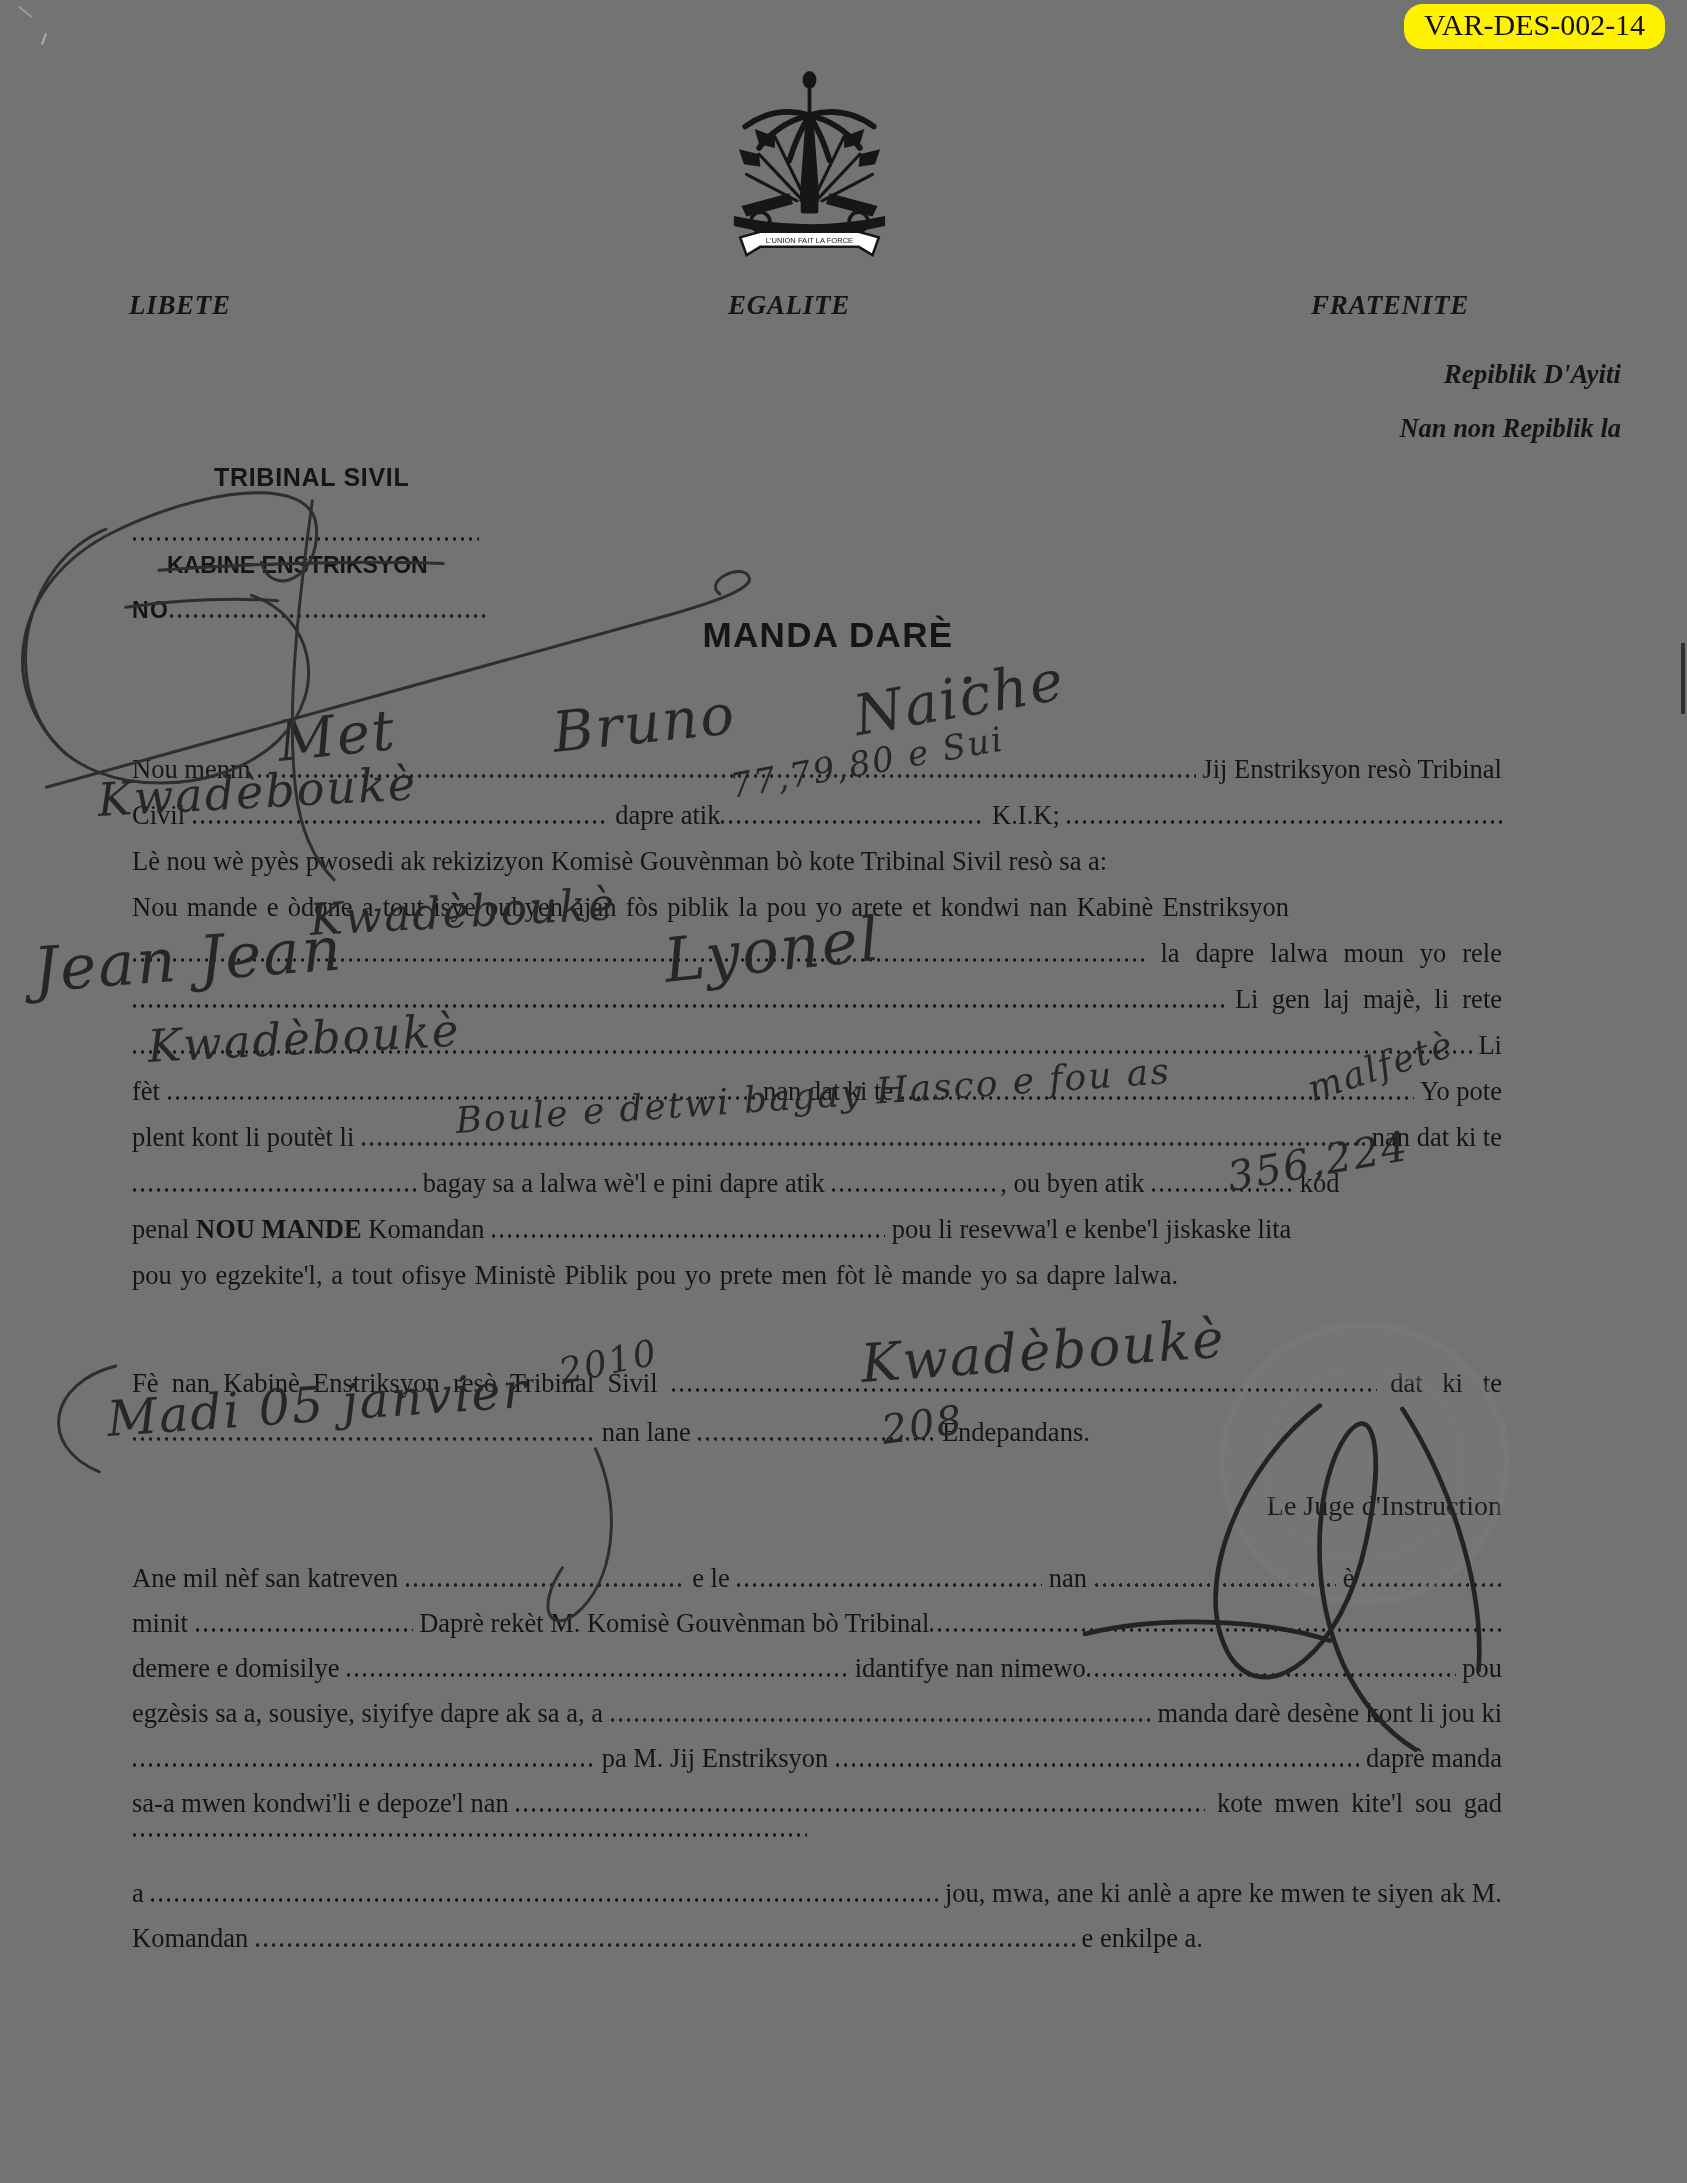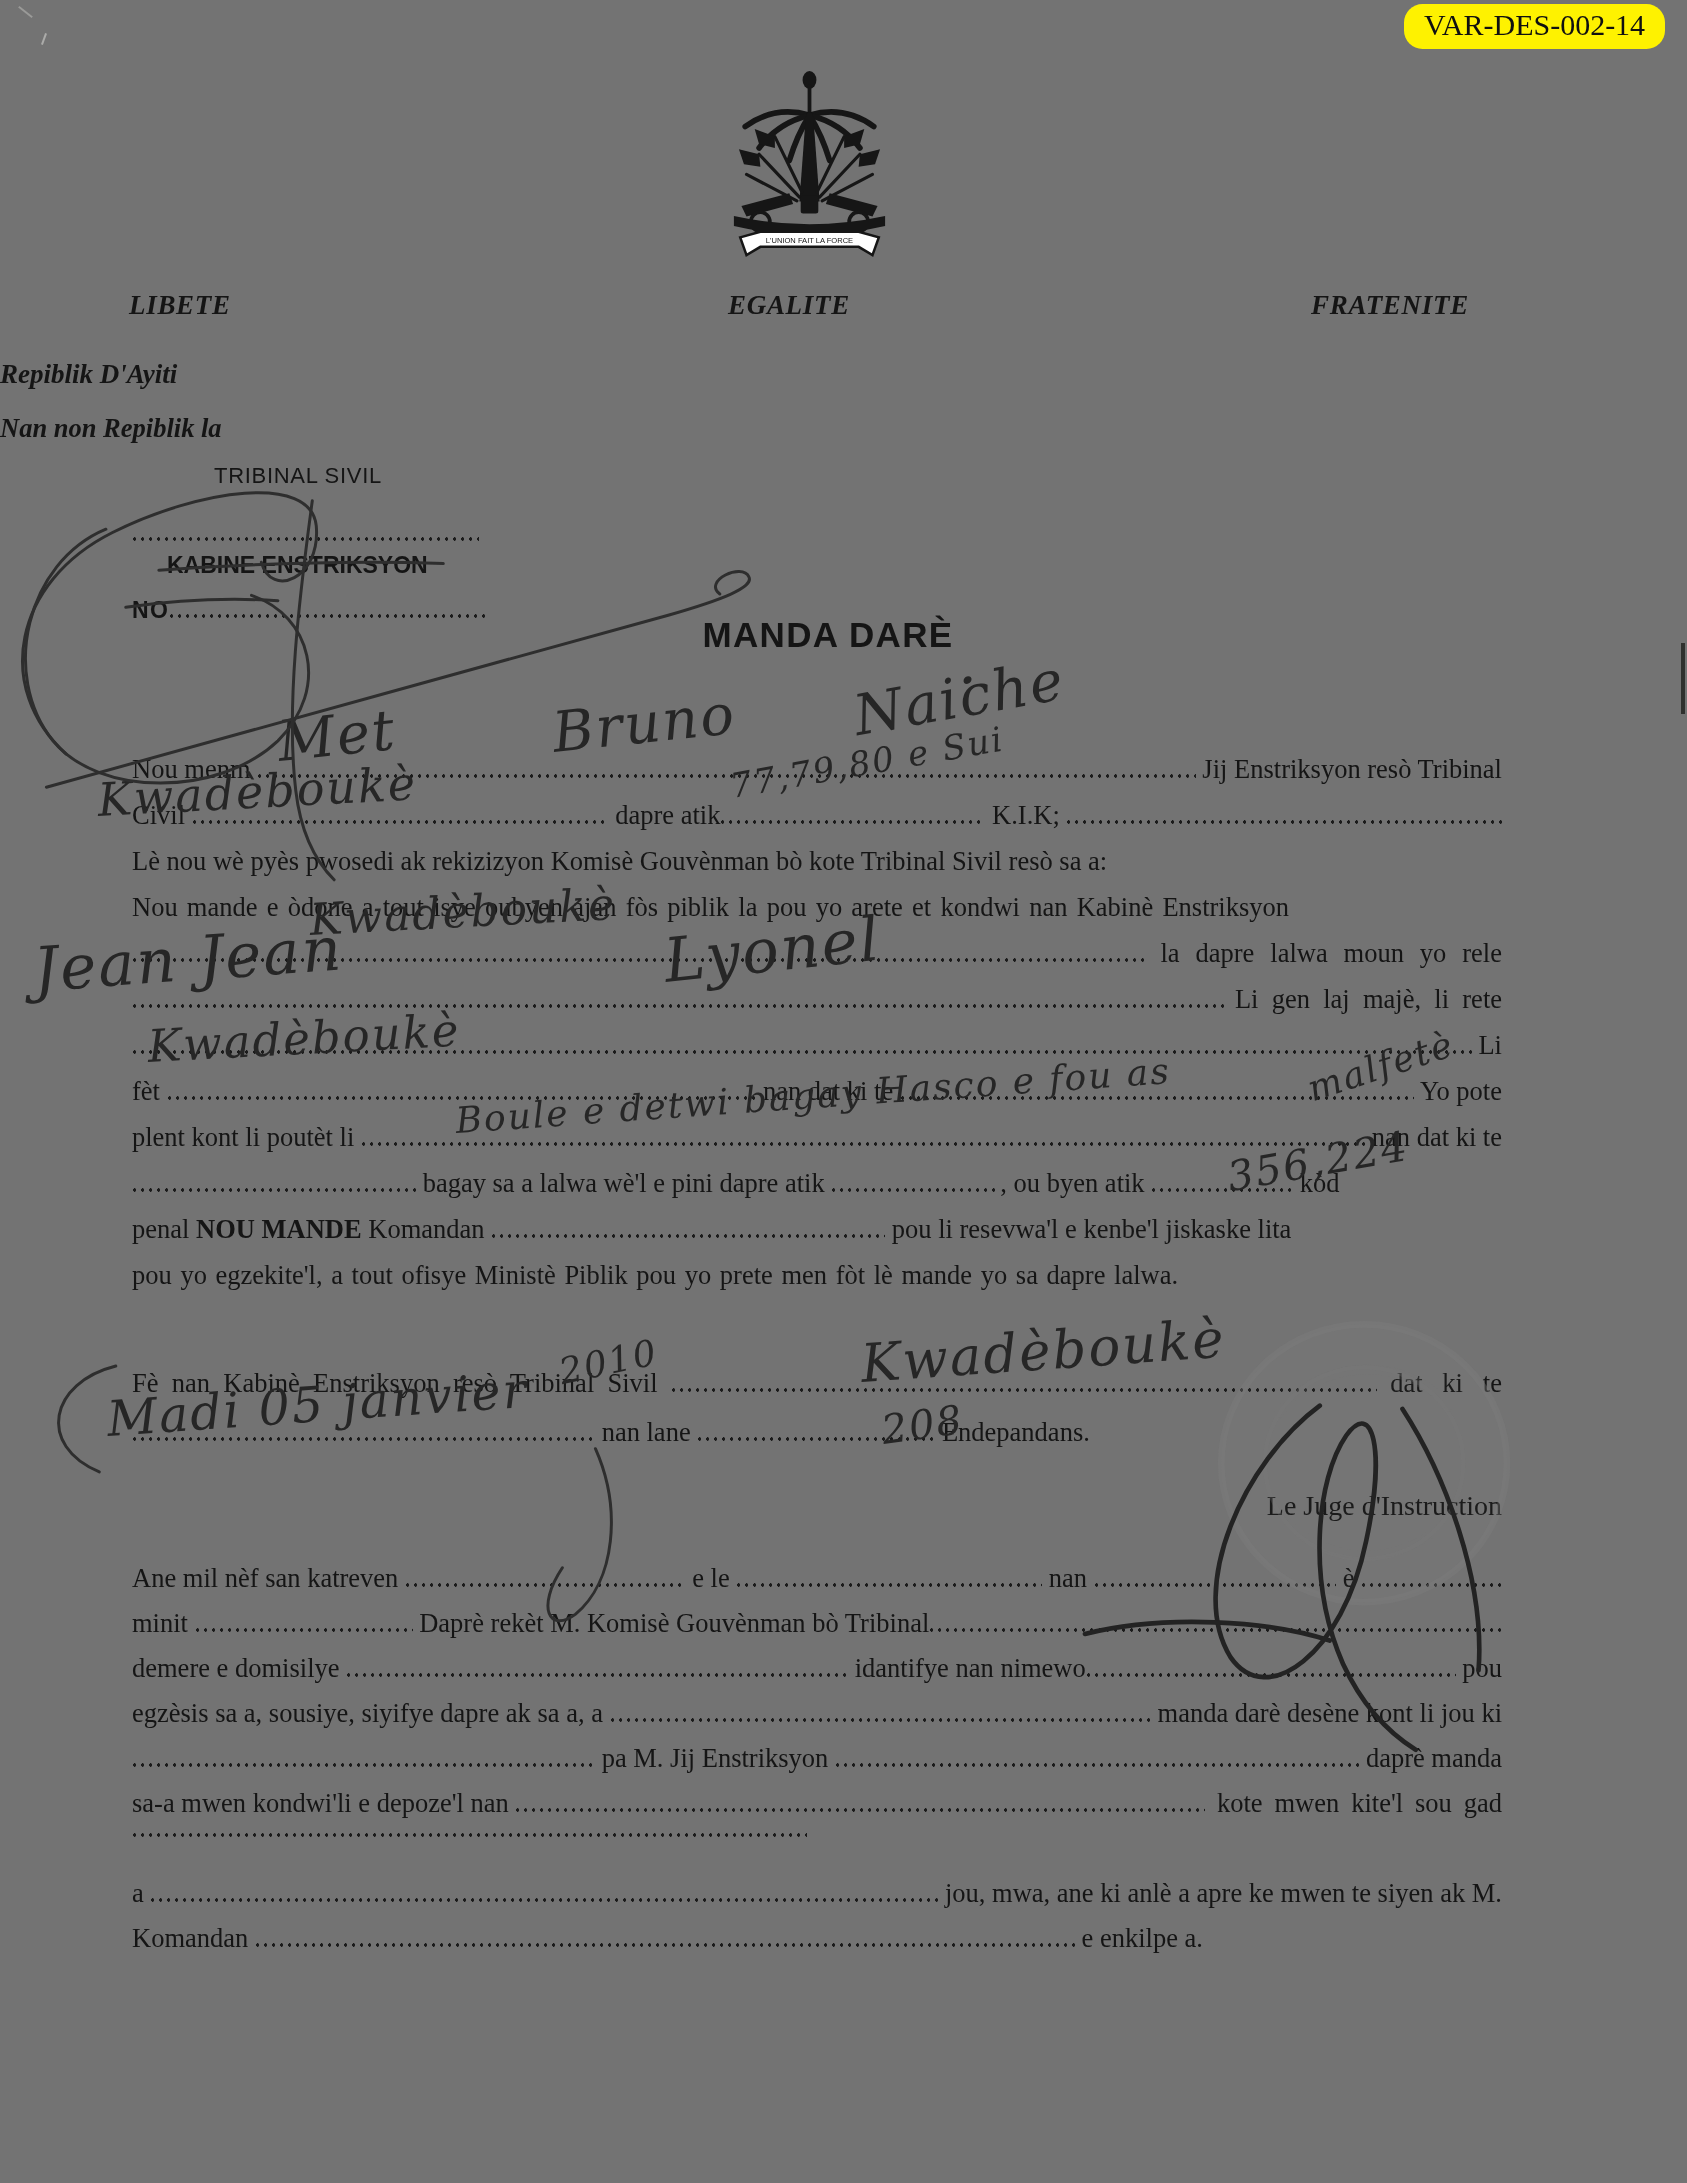--- a/index.html
+++ b/index.html
@@ -9,26 +9,26 @@
   .doc-tag{position:absolute;left:1404px;top:4px;background:#fef200;color:#101010;
            font-size:30px;padding:4px 20px 6.6px 20px;border-radius:18.5px;
            font-family:"Liberation Serif",serif;}
   
   .emblem{position:absolute;left:715px;top:61px;width:189px;height:218px;}
   .motto{position:absolute;top:290px;font-size:27px;font-weight:bold;font-style:italic;
          letter-spacing:0.7px;}
   .motto.left{left:129px}
   .motto.center{left:728px}
   .motto.right{left:1311px}
-  .center-col{position:absolute;left:0;width:1621px;text-align:left;
+  .center-col{position:absolute;left:0;width:1621px;text-align:right;
               font-weight:bold;font-style:italic;}
   .republic{top:359px;font-size:27px;}
   .subtitle{top:413px;font-size:26.5px;}
   .sans{font-family:"Liberation Sans",sans-serif;}
-  .tribunal-label{position:absolute;left:214px;top:463px;font-size:22px;font-weight:normal;
+  .tribunal-label{position:absolute;left:214px;top:463px;font-size:25px;font-weight:bold;
                   letter-spacing:0.7px;}
   .hdots{position:absolute;height:4px;background-image:radial-gradient(circle at 2.6px 2px,#1b1b1b 1.5px,transparent 1.9px);
          background-size:8px 4px;background-repeat:repeat-x;}
   .no-row{position:absolute;left:132px;top:597px;display:flex;align-items:baseline;width:357px;}
   .no-label{font-size:23px;font-weight:bold;letter-spacing:1.3px;}
   .no-row .dots{flex:1;}
   .kabine-label{position:absolute;left:167px;top:552px;font-size:23px;font-weight:bold;}
   .title{position:absolute;left:0;top:615px;width:1634px;text-align:center;
          font-size:35px;font-weight:bold;letter-spacing:1.3px;padding-left:11px;}
   

